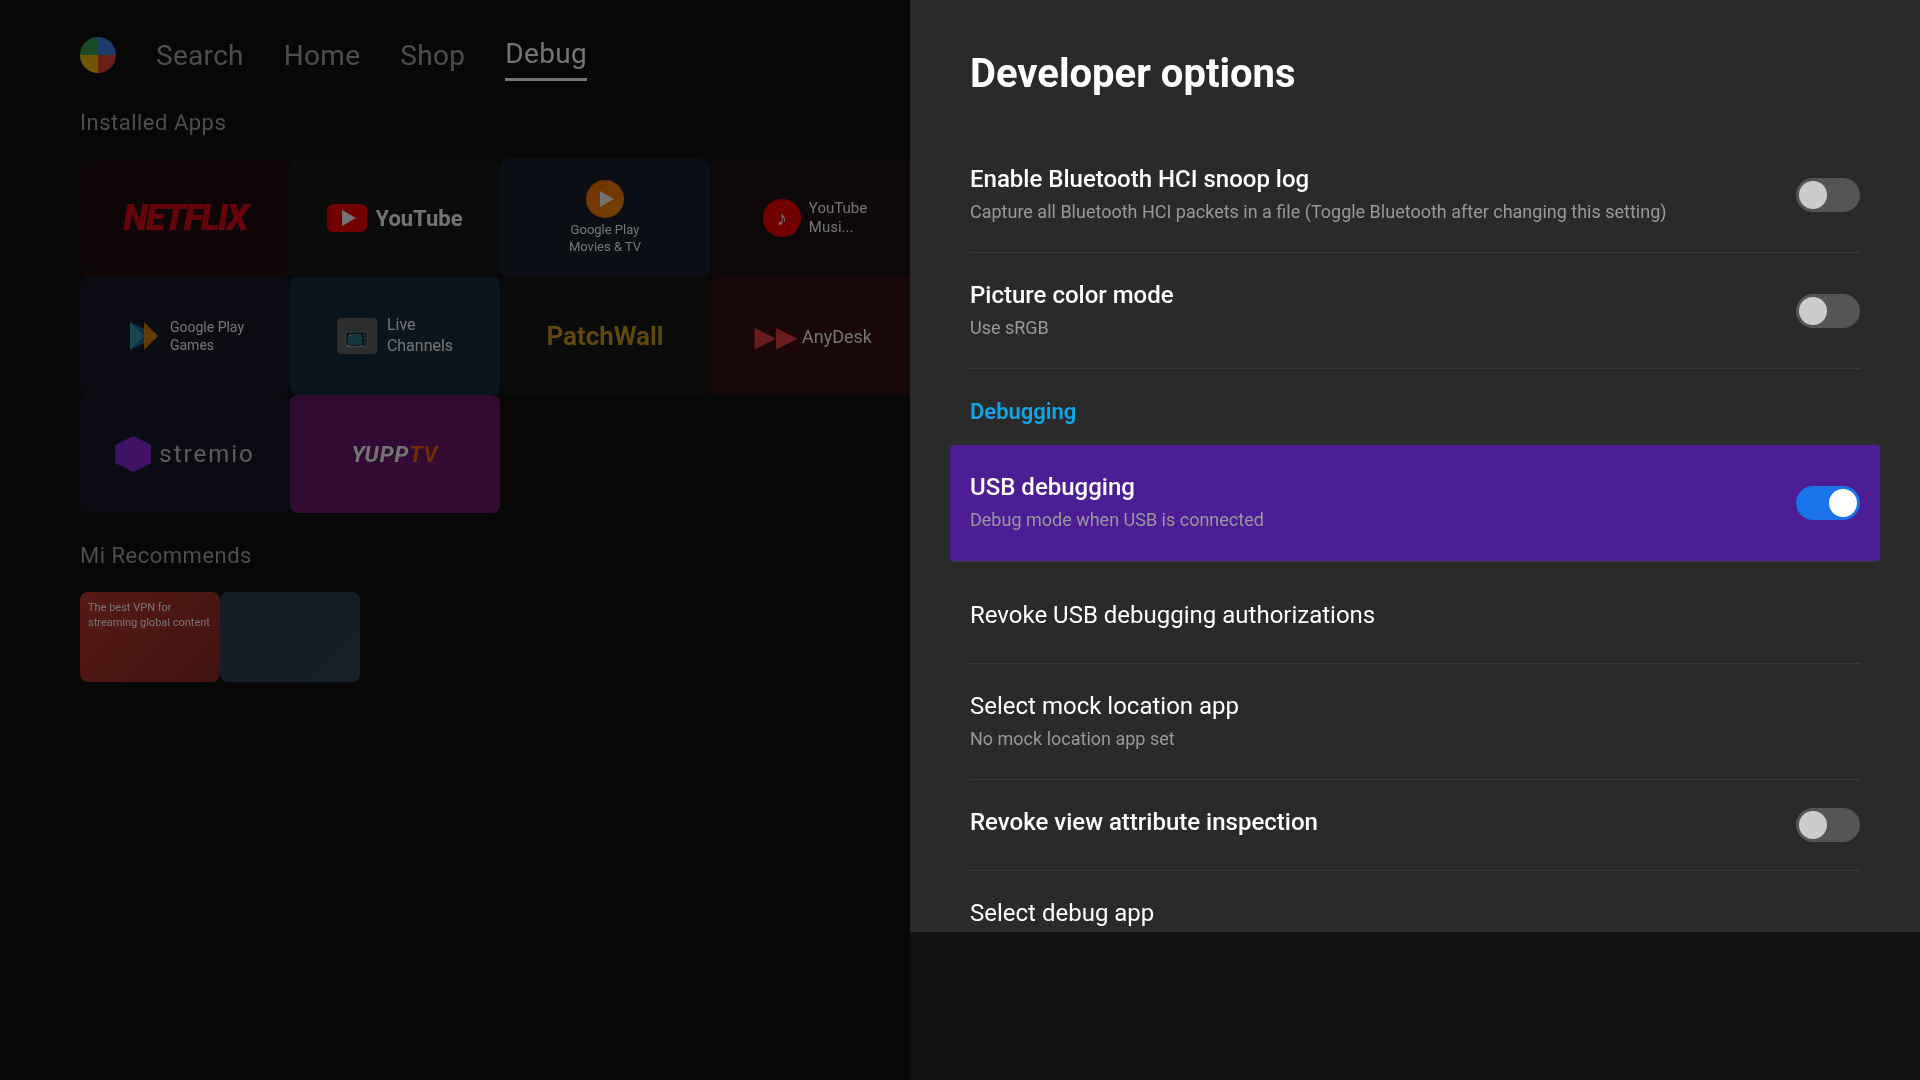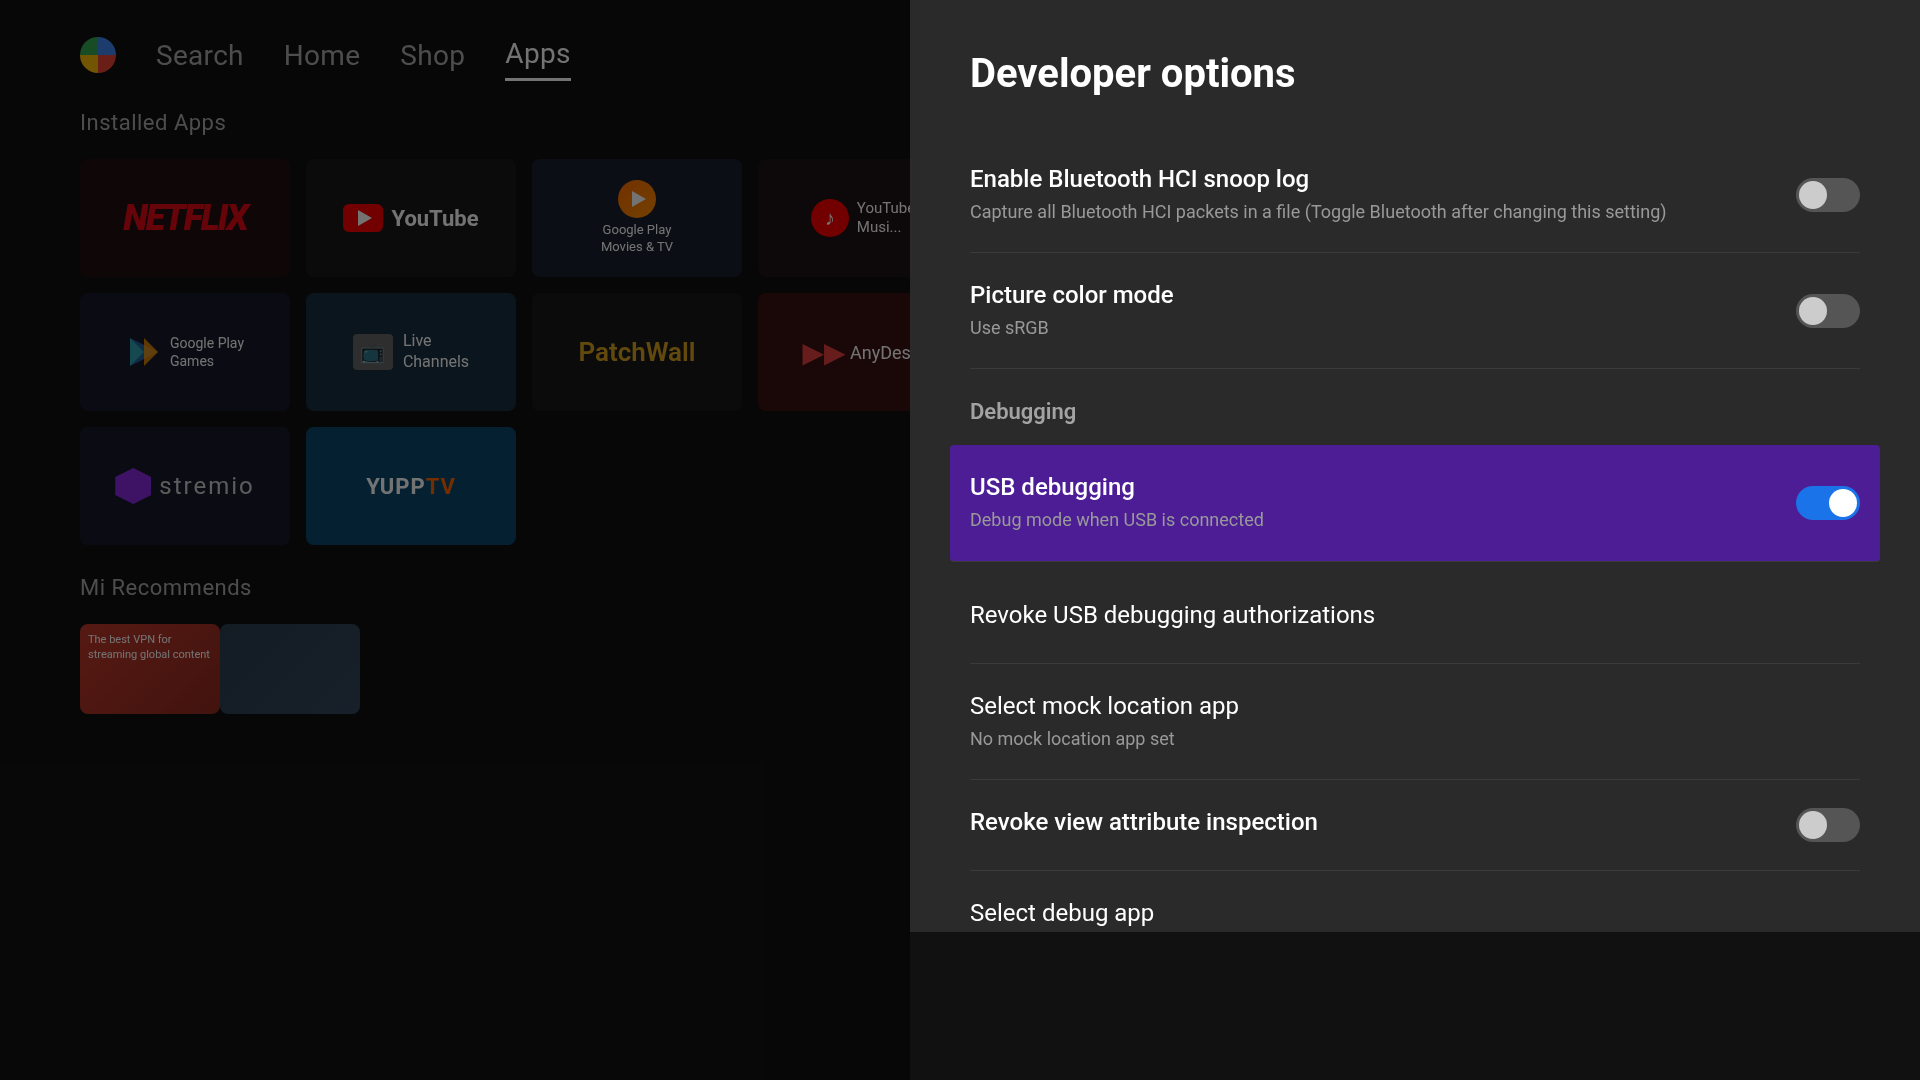--- a/index.html
+++ b/index.html
@@ -62,21 +62,20 @@
     .section-title {
       font-size: 22px;
       color: #aaaaaa;
       margin-bottom: 24px;
       letter-spacing: 0.5px;
     }
 
     .apps-grid {
       display: grid;
       grid-template-columns: repeat(4, 210px);
-      gap: 16px;
       margin-bottom: 20px;
     }
 
     .app-tile {
       width: 210px;
       height: 118px;
       border-radius: 8px;
       overflow: hidden;
       display: flex;
       align-items: center;
@@ -258,21 +257,21 @@
       background: #8A2BE2;
       clip-path: polygon(50% 0%, 100% 25%, 100% 75%, 50% 100%, 0% 75%, 0% 25%);
     }
     .st-text {
       font-size: 24px;
       color: #cccccc;
       letter-spacing: 2px;
     }
 
     
-    .app-yupptv { background: #0c4a6e; }
+    .app-yupptv { background: #701a75; font-style: italic; }
     .yupptv-text {
       font-size: 22px;
       font-weight: 700;
       color: #ffffff;
       letter-spacing: 1px;
     }
     .yupptv-sub {
       color: #FF6600;
     }
 
@@ -398,21 +397,21 @@
     }
 
     .toggle.on .toggle-knob {
       left: 33px;
       background: #ffffff;
     }
 
     .section-header {
       font-size: 22px;
       font-weight: 600;
-      color: #a3a3a3;
+      color: #0ea5e9;
       padding: 30px 0 10px;
     }
 
     .option-simple {
       padding: 28px 0;
       border-bottom: 1px solid #3a3a3a;
       cursor: pointer;
     }
 
     .option-simple .option-label {
@@ -430,21 +429,21 @@
 </head>
 <body>
 
 <div class="left-panel">
 
   <nav class="nav-bar">
     <div class="google-dot"></div>
     <div class="nav-item">Search</div>
     <div class="nav-item">Home</div>
     <div class="nav-item">Shop</div>
-    <div class="nav-item active">Apps</div>
+    <div class="nav-item active">Debug</div>
   </nav>
 
   <div class="content-area">
     <div class="section-title">Installed Apps</div>
 
     <div class="apps-grid">
 
       <div class="app-tile app-netflix">
         <div class="netflix-logo">NETFLIX</div>
       </div>

